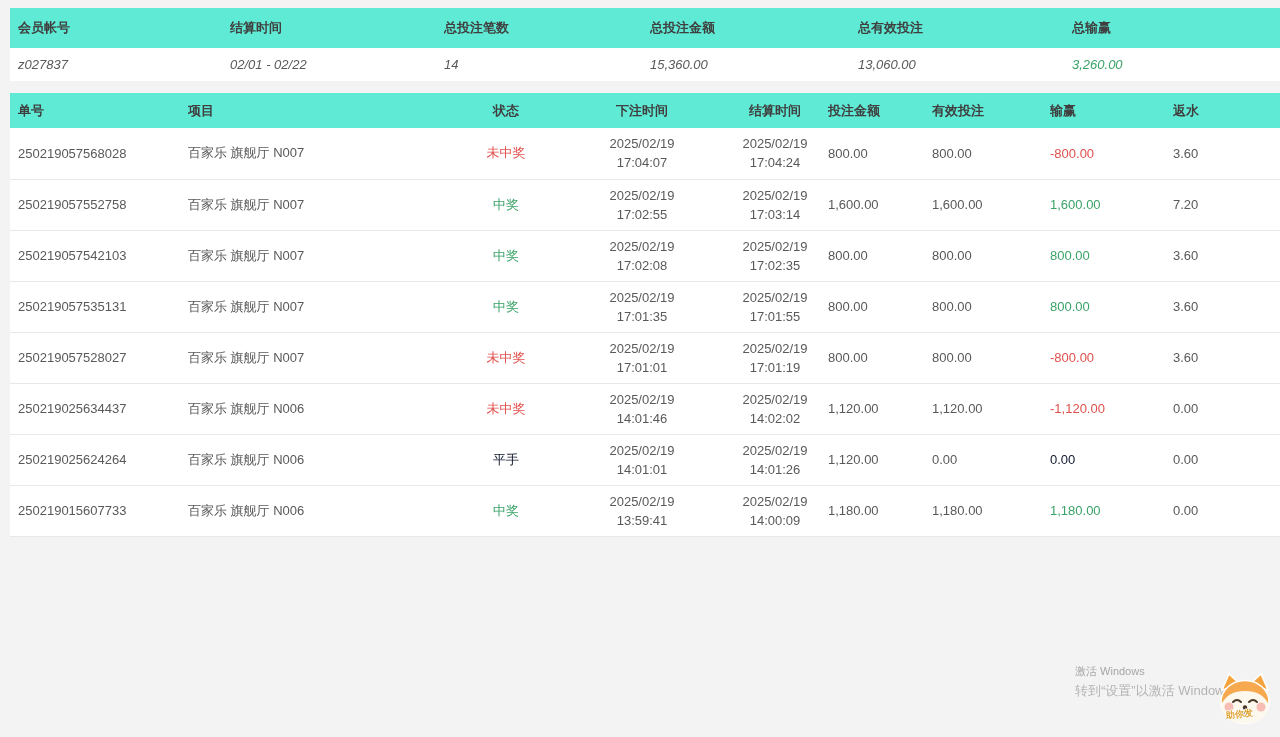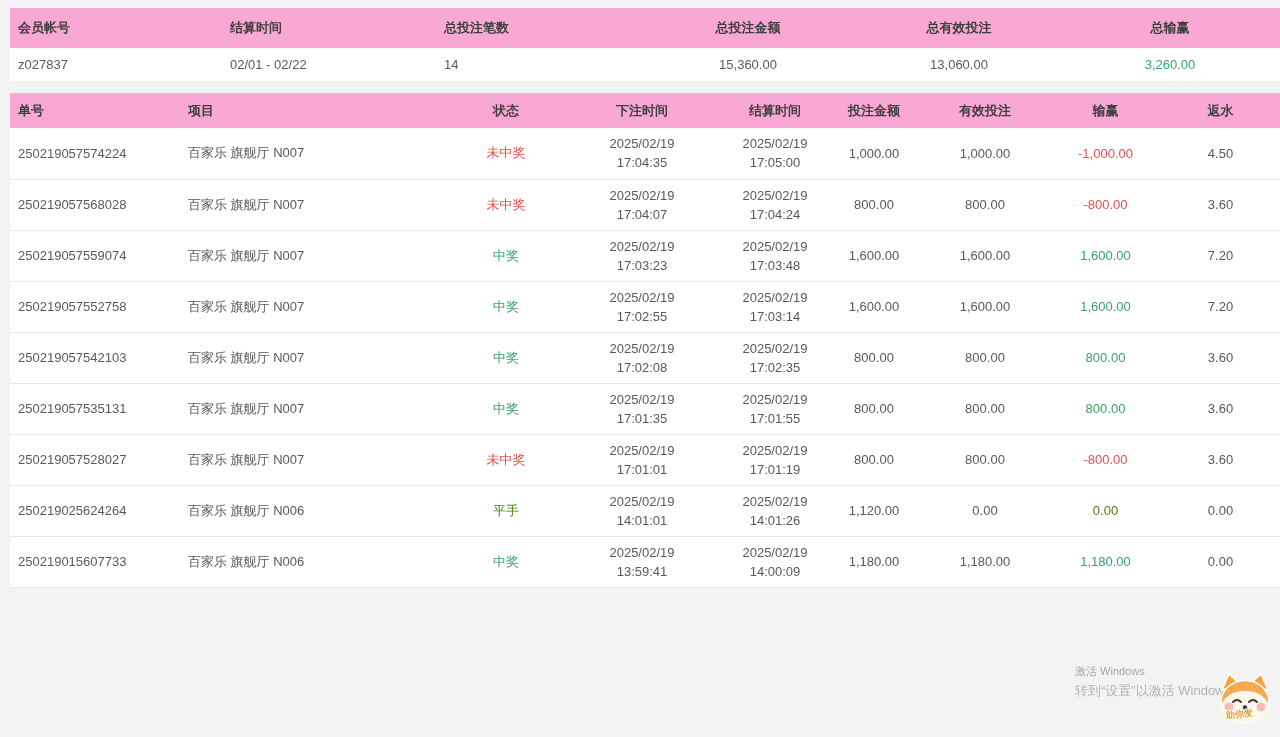--- a/index.html
+++ b/index.html
@@ -2,42 +2,42 @@
 <html style="--win: #3aa368; --lose: #e0514d;"><head>
 <meta charset="utf-8">
 <style>
   * { margin:0; padding:0; box-sizing:border-box; }
   html,body { width:1280px; height:737px; overflow:hidden; background:#f3f3f3;
               font-family:"Liberation Sans","DejaVu Sans",sans-serif; }
   .wrap { margin-left:10px; width:1270px; padding-top:8px; }
 
   table { border-collapse:collapse; table-layout:fixed; width:1270px; background:#fff; }
   th, td { font-size:13px; overflow:hidden; white-space:nowrap; }
-  th { color:#3f3f3f; font-weight:bold; background:#f9a8d4; }
+  th { color:#3f3f3f; font-weight:bold; background:#5eead4; }
   td { color:#595959; }
 
   
   .summary th { height:40px; }
-  .summary td { height:33px; }
+  .summary td { height:33px;font-style:italic; }
   .al { text-align:left; }
-  .ar { text-align:center; padding-right:12px; }
+  .ar { text-align:left; padding-right:12px; }
   .ac { text-align:center; }
   .pad-first { padding-left:8px; }
 
   .gap { height:12px; }
 
   
   .bets th { height:35px; }
   .bets td { height:51px; }
   .bets tbody tr { border-bottom:1px solid #e8e8e8; }
   .dt div { line-height:19px; }
 
   .c-win   { color:var(--win,#3aa368); }
   .c-lose  { color:var(--lose,#e0514d); }
-  .c-tie, .c-plain { color:#4d7c0f; }
+  .c-tie, .c-plain { color:#0f172a; }
   .total-win { color:var(--win,#3aa368); }
 
   
   .wm { position:absolute; left:1075px; top:660px; color:rgba(118,118,118,.62); pointer-events:none; }
   .wm-l1 { font-size:11px; line-height:22px; }
   .wm-l2 { font-size:13px; line-height:18px; color:rgba(128,128,128,.55); }
 
   
   .mascot { position:absolute; left:1216px; top:672px; width:60px; height:62px; }
   .mascot-label { position:absolute; left:10px; top:36px; font-size:9px; font-weight:bold;
@@ -102,88 +102,54 @@
         <th class="ac">下注时间</th>
         <th class="ac">结算时间</th>
         <th class="ar">投注金额</th>
         <th class="ar">有效投注</th>
         <th class="ar">输赢</th>
         <th class="ar">返水</th>
       </tr>
     </thead>
     <tbody>
         <tr>
-    <td class="al pad-first">250219057574224</td>
+    <td class="al pad-first">250219057568028</td>
     <td class="al">百家乐 旗舰厅 N007</td>
     <td class="ac c-lose">未中奖</td>
     <td class="ac dt">
       <div>2025/02/19</div>
-      <div>17:04:35</div>
-    </td>
-    <td class="ac dt">
-      <div>2025/02/19</div>
-      <div>17:05:00</div>
-    </td>
-    <td class="ar">1,000.00</td>
-    <td class="ar">1,000.00</td>
-    <td class="ar c-lose">-1,000.00</td>
-    <td class="ar">4.50</td>
-  </tr>
-        <tr>
-    <td class="al pad-first">250219057568028</td>
-    <td class="al">百家乐 旗舰厅 N007</td>
-    <td class="ac c-lose">未中奖</td>
-    <td class="ac dt">
-      <div>2025/02/19</div>
       <div>17:04:07</div>
     </td>
     <td class="ac dt">
       <div>2025/02/19</div>
       <div>17:04:24</div>
     </td>
     <td class="ar">800.00</td>
     <td class="ar">800.00</td>
     <td class="ar c-lose">-800.00</td>
     <td class="ar">3.60</td>
   </tr>
         <tr>
-    <td class="al pad-first">250219057559074</td>
-    <td class="al">百家乐 旗舰厅 N007</td>
-    <td class="ac c-win">中奖</td>
-    <td class="ac dt">
-      <div>2025/02/19</div>
-      <div>17:03:23</div>
-    </td>
-    <td class="ac dt">
-      <div>2025/02/19</div>
-      <div>17:03:48</div>
+    <td class="al pad-first">250219057552758</td>
+    <td class="al">百家乐 旗舰厅 N007</td>
+    <td class="ac c-win">中奖</td>
+    <td class="ac dt">
+      <div>2025/02/19</div>
+      <div>17:02:55</div>
+    </td>
+    <td class="ac dt">
+      <div>2025/02/19</div>
+      <div>17:03:14</div>
     </td>
     <td class="ar">1,600.00</td>
     <td class="ar">1,600.00</td>
     <td class="ar c-win">1,600.00</td>
     <td class="ar">7.20</td>
   </tr>
         <tr>
-    <td class="al pad-first">250219057552758</td>
-    <td class="al">百家乐 旗舰厅 N007</td>
-    <td class="ac c-win">中奖</td>
-    <td class="ac dt">
-      <div>2025/02/19</div>
-      <div>17:02:55</div>
-    </td>
-    <td class="ac dt">
-      <div>2025/02/19</div>
-      <div>17:03:14</div>
-    </td>
-    <td class="ar">1,600.00</td>
-    <td class="ar">1,600.00</td>
-    <td class="ar c-win">1,600.00</td>
-    <td class="ar">7.20</td>
-  </tr>
-        <tr>
     <td class="al pad-first">250219057542103</td>
     <td class="al">百家乐 旗舰厅 N007</td>
     <td class="ac c-win">中奖</td>
     <td class="ac dt">
       <div>2025/02/19</div>
       <div>17:02:08</div>
     </td>
     <td class="ac dt">
       <div>2025/02/19</div>
       <div>17:02:35</div>
@@ -219,20 +185,37 @@
       <div>17:01:01</div>
     </td>
     <td class="ac dt">
       <div>2025/02/19</div>
       <div>17:01:19</div>
     </td>
     <td class="ar">800.00</td>
     <td class="ar">800.00</td>
     <td class="ar c-lose">-800.00</td>
     <td class="ar">3.60</td>
+  </tr>
+        <tr>
+    <td class="al pad-first">250219025634437</td>
+    <td class="al">百家乐 旗舰厅 N006</td>
+    <td class="ac c-lose">未中奖</td>
+    <td class="ac dt">
+      <div>2025/02/19</div>
+      <div>14:01:46</div>
+    </td>
+    <td class="ac dt">
+      <div>2025/02/19</div>
+      <div>14:02:02</div>
+    </td>
+    <td class="ar">1,120.00</td>
+    <td class="ar">1,120.00</td>
+    <td class="ar c-lose">-1,120.00</td>
+    <td class="ar">0.00</td>
   </tr>
         <tr>
     <td class="al pad-first">250219025624264</td>
     <td class="al">百家乐 旗舰厅 N006</td>
     <td class="ac c-tie">平手</td>
     <td class="ac dt">
       <div>2025/02/19</div>
       <div>14:01:01</div>
     </td>
     <td class="ac dt">

